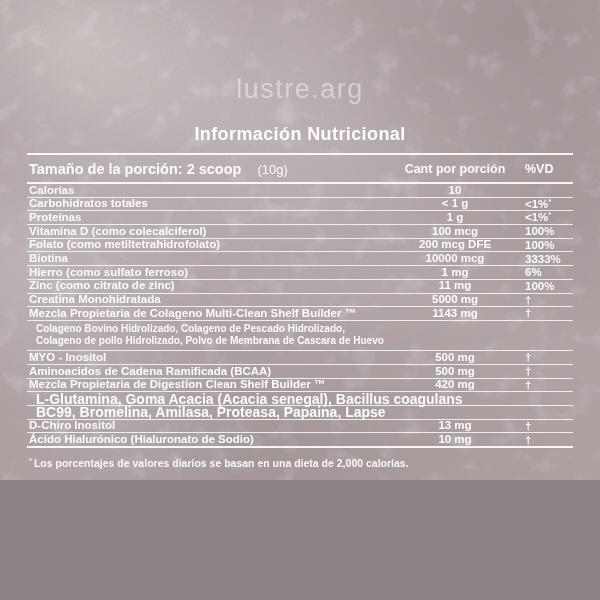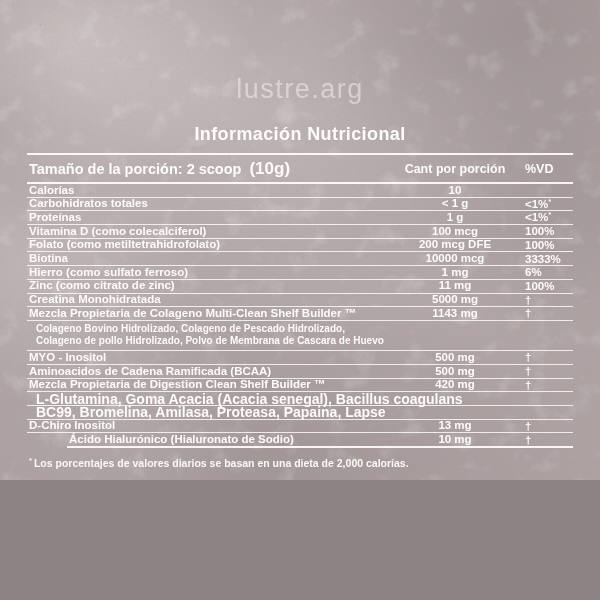--- a/index.html
+++ b/index.html
@@ -40,29 +40,29 @@
     color:#fdfcfb;
   }
   .hdr{
     display:flex;align-items:center;height:27px;
     border-bottom:2.5px solid rgba(255,253,252,0.92);
   }
   .c-label{flex:1;padding-left:2px;white-space:nowrap;overflow:visible;}
   .c-amt{width:140px;text-align:center;white-space:nowrap;}
   .c-dv{width:48px;text-align:left;white-space:nowrap;}
   .hdr .c-label{font-size:14.5px;font-weight:700;}
-  .hdr .serving-weight{font-size:17px;font-weight:700;margin-left:8px;}
+  .hdr .serving-weight{font-size:13px;font-weight:400;margin-left:16px;}
   .hdr .c-amt,.hdr .c-dv{font-size:12.5px;font-weight:700;}
 
   .row{
     display:flex;align-items:center;height:12.7px;
     border-bottom:1px solid rgba(255,253,252,0.82);
     font-size:11.5px;font-weight:700;line-height:1;
   }
-  .row:last-child{border-bottom-width:2.5px;border-bottom-color:rgba(255,253,252,0.92);margin-left:40px;}
+  .row:last-child{border-bottom-width:2.5px;border-bottom-color:rgba(255,253,252,0.92);}
   .dvsup{font-size:7.5px;vertical-align:4px;font-weight:700;}
 
   .subblock{
     padding:2px 0 3px 9px;
     border-bottom:1px solid rgba(255,253,252,0.82);
     font-size:10px;font-weight:700;line-height:12.2px;white-space:nowrap;
   }
   .subrow{
     height:12.7px;display:flex;align-items:center;padding-left:9px;
     border-bottom:1px solid rgba(255,253,252,0.82);

